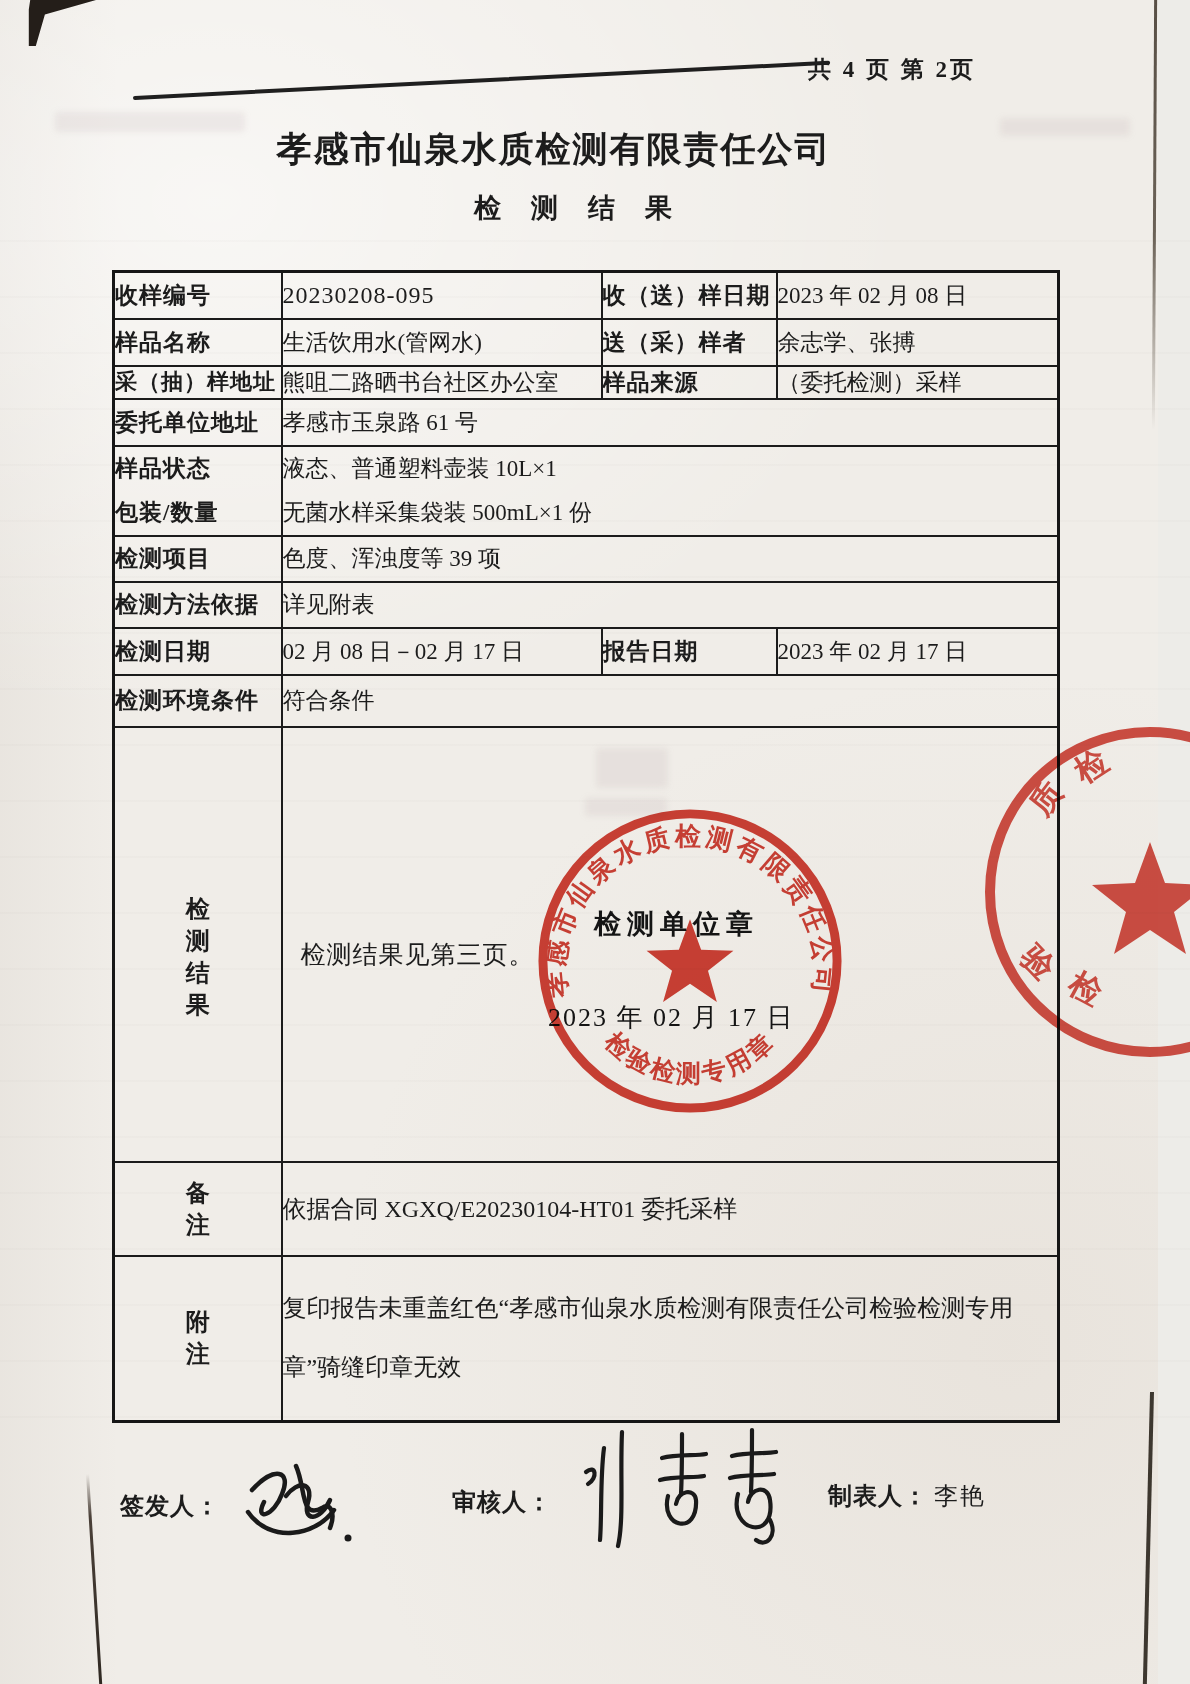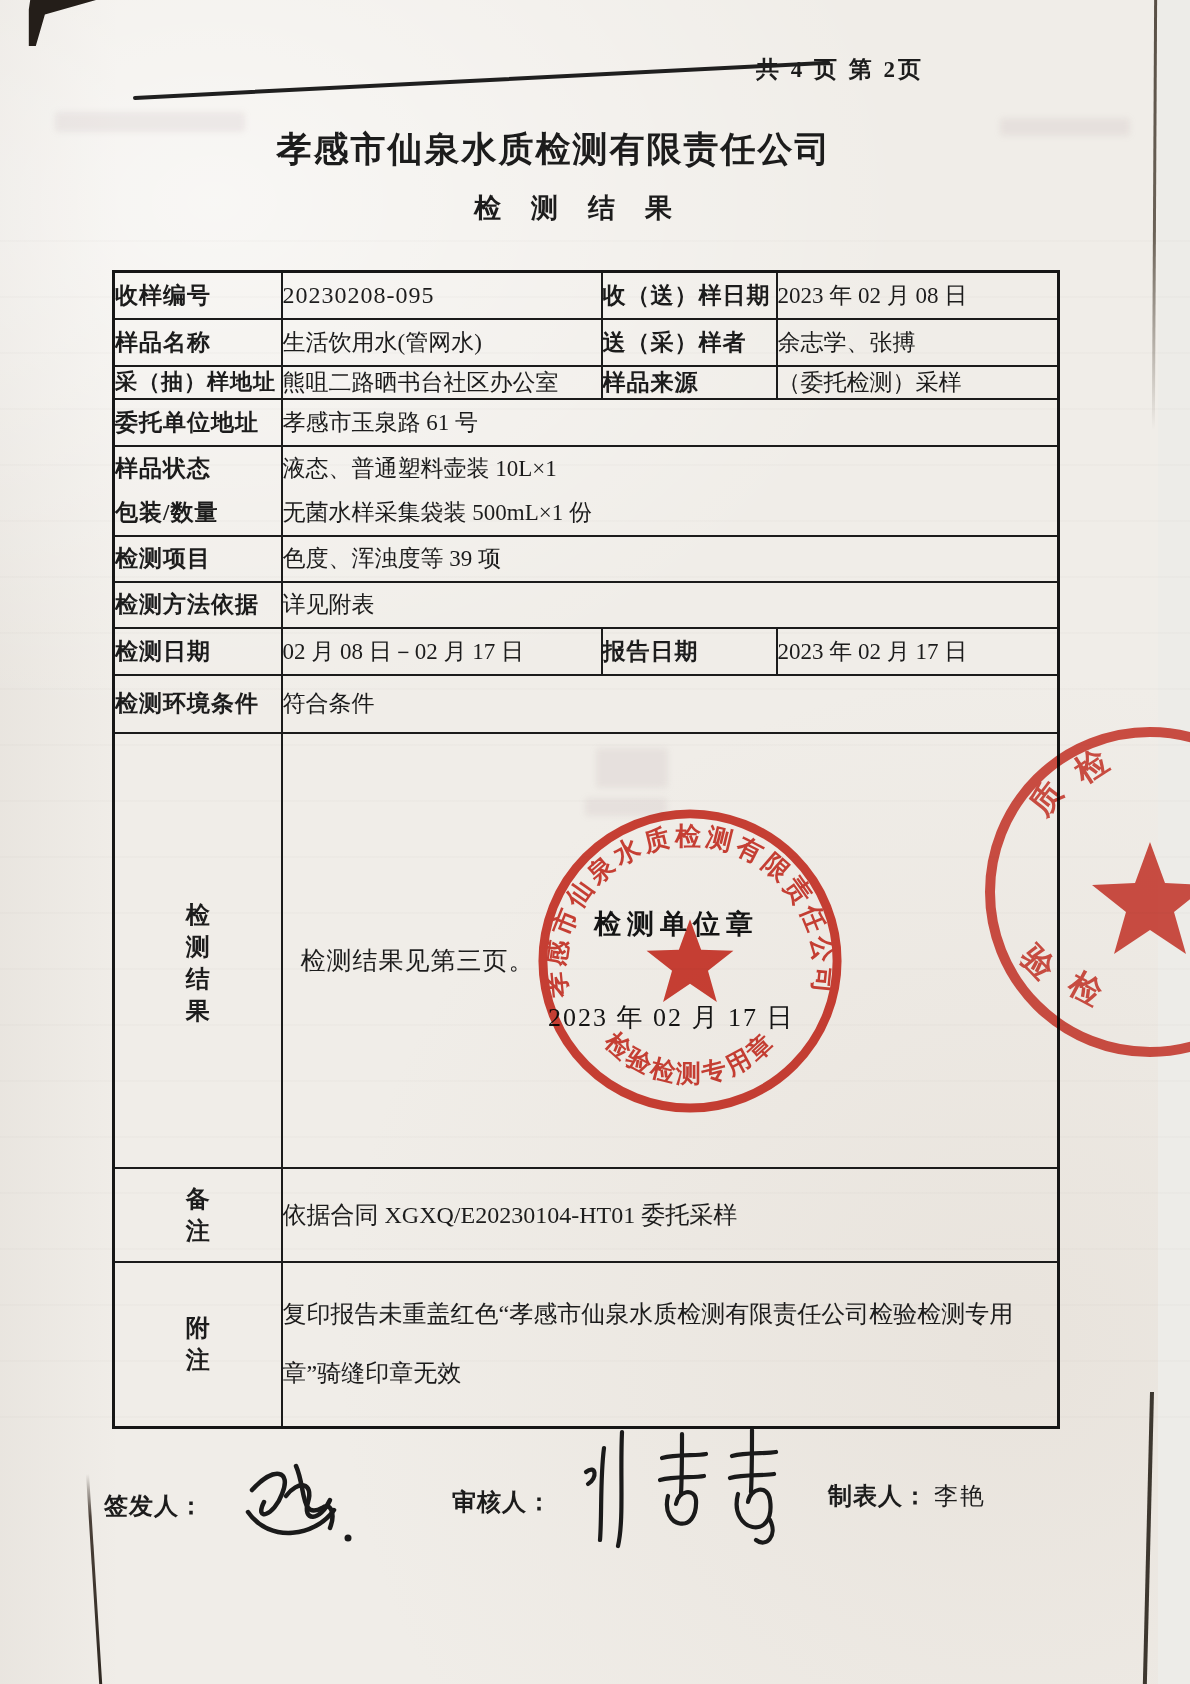--- a/index.html
+++ b/index.html
@@ -32,21 +32,21 @@
     background:linear-gradient(#584f45,#6b6257 55%,rgba(107,98,87,0));transform:rotate(.3deg);}
   .edge-line-rb{position:absolute;left:1150px;top:1392px;width:4px;height:294px;background:#3d372f;
     transform-origin:top center;transform:rotate(1.4deg);}
   .edge-line-lb{position:absolute;left:86px;top:1474px;width:3px;height:212px;
     background:linear-gradient(rgba(70,62,52,0),#4a4038 20%,#2f2922);
     transform-origin:top center;transform:rotate(-3.6deg);}
 
   
   .header-rule{position:absolute;left:133px;top:96px;width:698px;height:3.5px;background:#1f1f1f;
     border-radius:2px;transform-origin:left center;transform:rotate(-2.9deg);}
-  .page-num{position:absolute;left:756px;top:54px;font-size:23px;font-weight:bold;letter-spacing:3px;}
+  .page-num{position:absolute;left:808px;top:54px;font-size:23px;font-weight:bold;letter-spacing:3px;}
   .company{position:absolute;left:0;top:126px;width:1108px;text-align:center;
     font-size:35px;font-weight:bold;letter-spacing:2px;}
   .doc-title{position:absolute;left:8px;top:190px;width:1130px;text-align:center;
     font-size:27px;font-weight:bold;letter-spacing:30px;text-indent:30px;}
 
   
   table.report{
     position:absolute;left:112px;top:270px;width:945px;
     border-collapse:collapse;table-layout:fixed;
     border:3px solid #161616;
@@ -70,21 +70,21 @@
   .stamp-unit-label{position:absolute;left:594px;top:906px;font-size:27px;letter-spacing:6px;
     color:#141414;font-weight:bold;z-index:4;}
   .stamp-date{position:absolute;left:548px;top:1000px;font-size:26px;letter-spacing:2px;
     color:#141414;z-index:4;}
   .edge-stamp{position:absolute;left:960px;top:702px;width:380px;height:380px;z-index:6;
     mix-blend-mode:multiply;opacity:.85;}
   .stamp-font{font-family:"Liberation Sans","DejaVu Sans",sans-serif;font-weight:bold;}
 
   
   .sig-label{position:absolute;font-size:24px;font-weight:bold;letter-spacing:1px;}
-  .issuer-label{left:104px;top:1490px;}
+  .issuer-label{left:120px;top:1490px;}
   .reviewer-label{left:452px;top:1486px;}
   .tabulator{left:828px;top:1480px;display:flex;}
   .tabulator .name{font-weight:normal;margin-left:6px;letter-spacing:2px;}
   .sig-svg{position:absolute;}
   .sig1{left:230px;top:1450px;}
   .sig2{left:578px;top:1420px;}
 </style>
 </head>
 <body>
 
@@ -153,21 +153,21 @@
     <tr style="height:46px">
       <td class="lbl">检测方法依据</td>
       <td class="val" colspan="3">详见附表</td>
     </tr>
     <tr style="height:47px">
       <td class="lbl">检测日期</td>
       <td class="val">02 月 08 日－02 月 17 日</td>
       <td class="lbl">报告日期</td>
       <td class="val">2023 年 02 月 17 日</td>
     </tr>
-    <tr style="height:58px">
+    <tr style="height:52px">
       <td class="lbl">检测环境条件</td>
       <td class="val" colspan="3">符合条件</td>
     </tr>
     <tr style="height:435px">
       <td class="stack">
         <div class="stack-inner" style="padding:40px 0 14px 0;box-sizing:border-box;">
           <span>检</span>
           <span>测</span>
           <span>结</span>
           <span>果</span>

